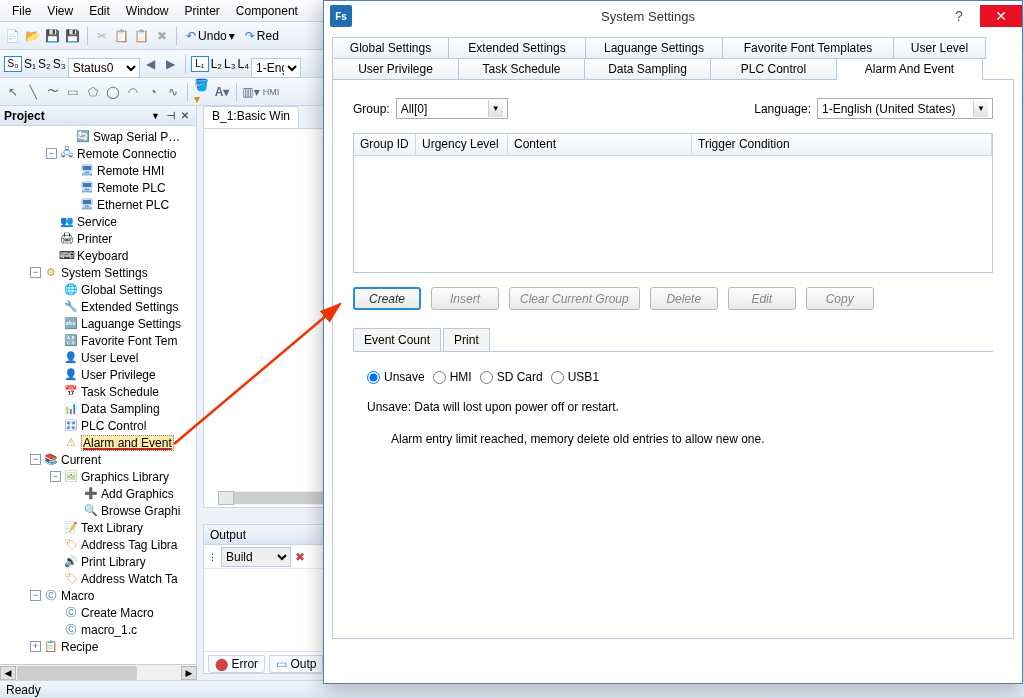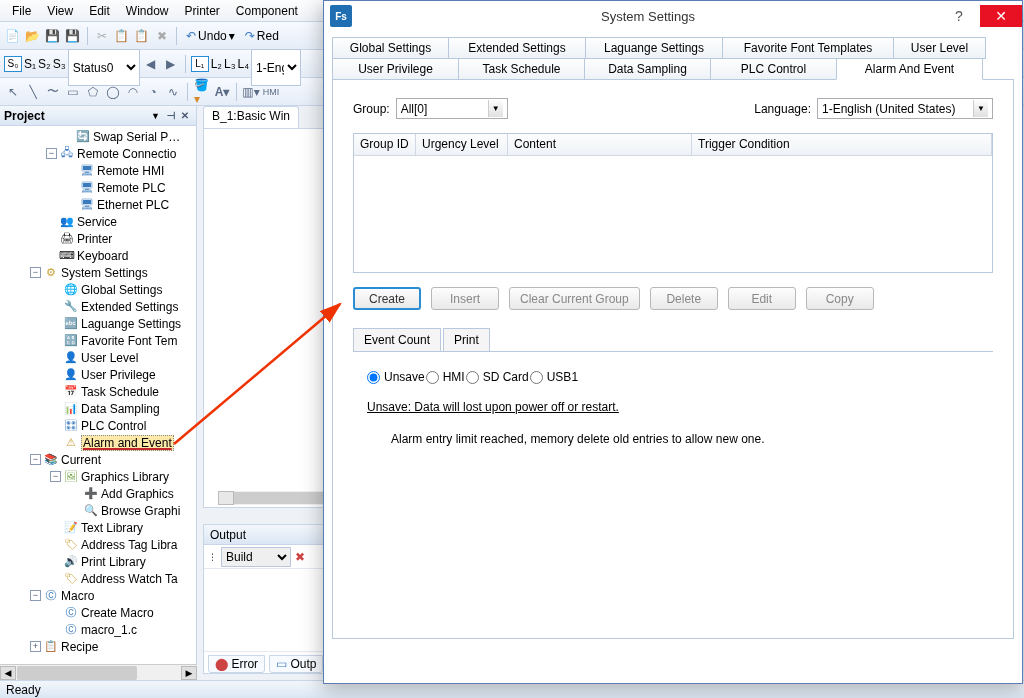--- a/index.html
+++ b/index.html
@@ -7,21 +7,21 @@
 
 
 .menubar { height: 22px; background: linear-gradient(#fdfdfd,#eef2f7); border-bottom: 1px solid #c9d6e8; display: flex; align-items: center; padding: 0 4px; }
 .menubar span { padding: 2px 8px; cursor: default; }
 
 
 .toolbar { height: 28px; background: linear-gradient(#f7faff,#e6edf7); border-bottom: 1px solid #c9d6e8; display: flex; align-items: center; padding: 0 4px; gap: 2px; }
 .toolbar .sep { width: 1px; height: 18px; background: #b8c8dd; margin: 0 3px; }
 .toolbar .ico { width: 18px; height: 18px; display: inline-flex; align-items: center; justify-content: center; color: #5a6b85; border: 1px solid transparent; border-radius: 2px; }
 .toolbar .txtbtn { padding: 1px 4px; display: inline-flex; align-items: center; gap: 2px; }
-.toolbar select, .toolbar input { height: 37px; font-size: 12px; border: 1px solid #b8c8dd; background: #fff; margin-top: 8px; }
+.toolbar select, .toolbar input { height: 20px; font-size: 12px; border: 1px solid #b8c8dd; background: #fff; margin-top: 8px; }
 .statusbox { width: 18px; height: 16px; background: #fff; border: 1px solid #b8c8dd; text-align: center; line-height: 14px; font-size: 10px; }
 
 
 .left-panel { position: absolute; left: 0; top: 106px; width: 197px; bottom: 18px; border-right: 1px solid #c9d6e8; background: #fff; display: flex; flex-direction: column; }
 .panel-title { background: linear-gradient(#f3f7fc,#dbe6f4); border-bottom: 1px solid #c9d6e8; height: 20px; display: flex; align-items: center; padding: 0 4px; font-weight: bold; }
 .panel-title .spacer { flex: 1; }
 .panel-title .pin, .panel-title .x { width: 14px; height: 14px; display: inline-flex; align-items: center; justify-content: center; font-size: 10px; color: #4a5a75; cursor: pointer; }
 .tree { flex: 1; overflow: hidden; padding: 2px 0 2px 2px; }
 .tree-row { display: flex; align-items: center; height: 17px; padding-left: 4px; white-space: nowrap; }
 .tree-row .exp { width: 11px; height: 11px; border: 1px solid #8a9ab3; background: #fff; display: inline-flex; align-items: center; justify-content: center; font-size: 9px; line-height: 1; margin-right: 2px; color: #4a5a75; flex:none; }
@@ -72,31 +72,31 @@
 .row { display:flex; align-items:center; gap:6px; margin-bottom:14px; }
 .row label { }
 .combo { border:1px solid #abadb3; height:21px; background:#fff; display:inline-flex; align-items:center; padding:0 4px; }
 .combo .dd { width:15px; height:17px; margin-left:auto; background:linear-gradient(#fdfdfd,#e0e0e0); border-left:1px solid #ccc; display:inline-flex; align-items:center; justify-content:center; font-size:8px; }
 
 .grid { border:1px solid #b8c8dd; height:140px; background:#fff; }
 .grid-hdr { display:flex; height:22px; background:linear-gradient(#fdfdfd,#eef2f7); border-bottom:1px solid #d0d8e4; }
 .grid-hdr .gh { border-right:1px solid #d0d8e4; padding:3px 6px; }
 
 .btnrow { display:flex; gap:10px; margin:14px 0 18px; }
-.btn { min-width:68px; height:23px; border:1px solid #b8b8b8; background:linear-gradient(#fdfdfd,#e9e9e9); border-radius:3px; padding:0 10px; display:inline-flex; align-items:center; justify-content:center; color:#888; }
+.btn { min-width:68px; height:23px; border:1px solid #b8b8b8; background:linear-gradient(#fdfdfd,#e9e9e9); border-radius:3px; padding:0 10px; display:inline-flex; align-items:center; justify-content:center; color:#888;font-style:italic; }
 .btn.primary { border:2px solid #2a8dd4; color:#333; }
 .btn.enabled { color:#333; }
 
 .subtabs { display:flex; border-bottom:1px solid #b8c8dd; }
 .subtabs .st { border:1px solid #b8c8dd; background:#f5f5f5; padding:4px 10px; margin-bottom:-1px; margin-right:2px; }
 .subtabs .st.active { background:#fff; border-bottom-color:#fff; }
 .subpane { border:0; padding: 18px 14px; }
-.radios { display:flex; gap:1px; align-items:flex-start; margin-bottom:12px; }
+.radios { display:flex; gap:8px; align-items:flex-start; margin-bottom:12px; }
 .radios label { display:flex; align-items:center; gap:4px; }
-.note { margin:16px 0 16px;text-decoration:underline; }
+.note { margin:16px 0 16px; }
 .spin { display:inline-flex; align-items:center; }
 .spin input { width:56px; height:20px; border:1px solid #abadb3; text-align:right; padding-right:4px; }
 .spin .updn { width:16px; height:20px; border:1px solid #abadb3; border-left:none; display:flex; flex-direction:column; }
 .spin .updn div { flex:1; background:linear-gradient(#fdfdfd,#e0e0e0); display:flex; align-items:center; justify-content:center; font-size:7px; border-bottom:1px solid #ccc; }
 .spin .updn div:last-child { border-bottom:none; }
 .desc { margin:10px 0 0 24px; max-width:380px; line-height:1.5; }
 
 .dlg-foot { height:40px; border-top:1px solid #ddd; display:flex; align-items:center; padding:0 12px; gap:8px; }
 .dlg-foot .spacer { flex:1; }
 

